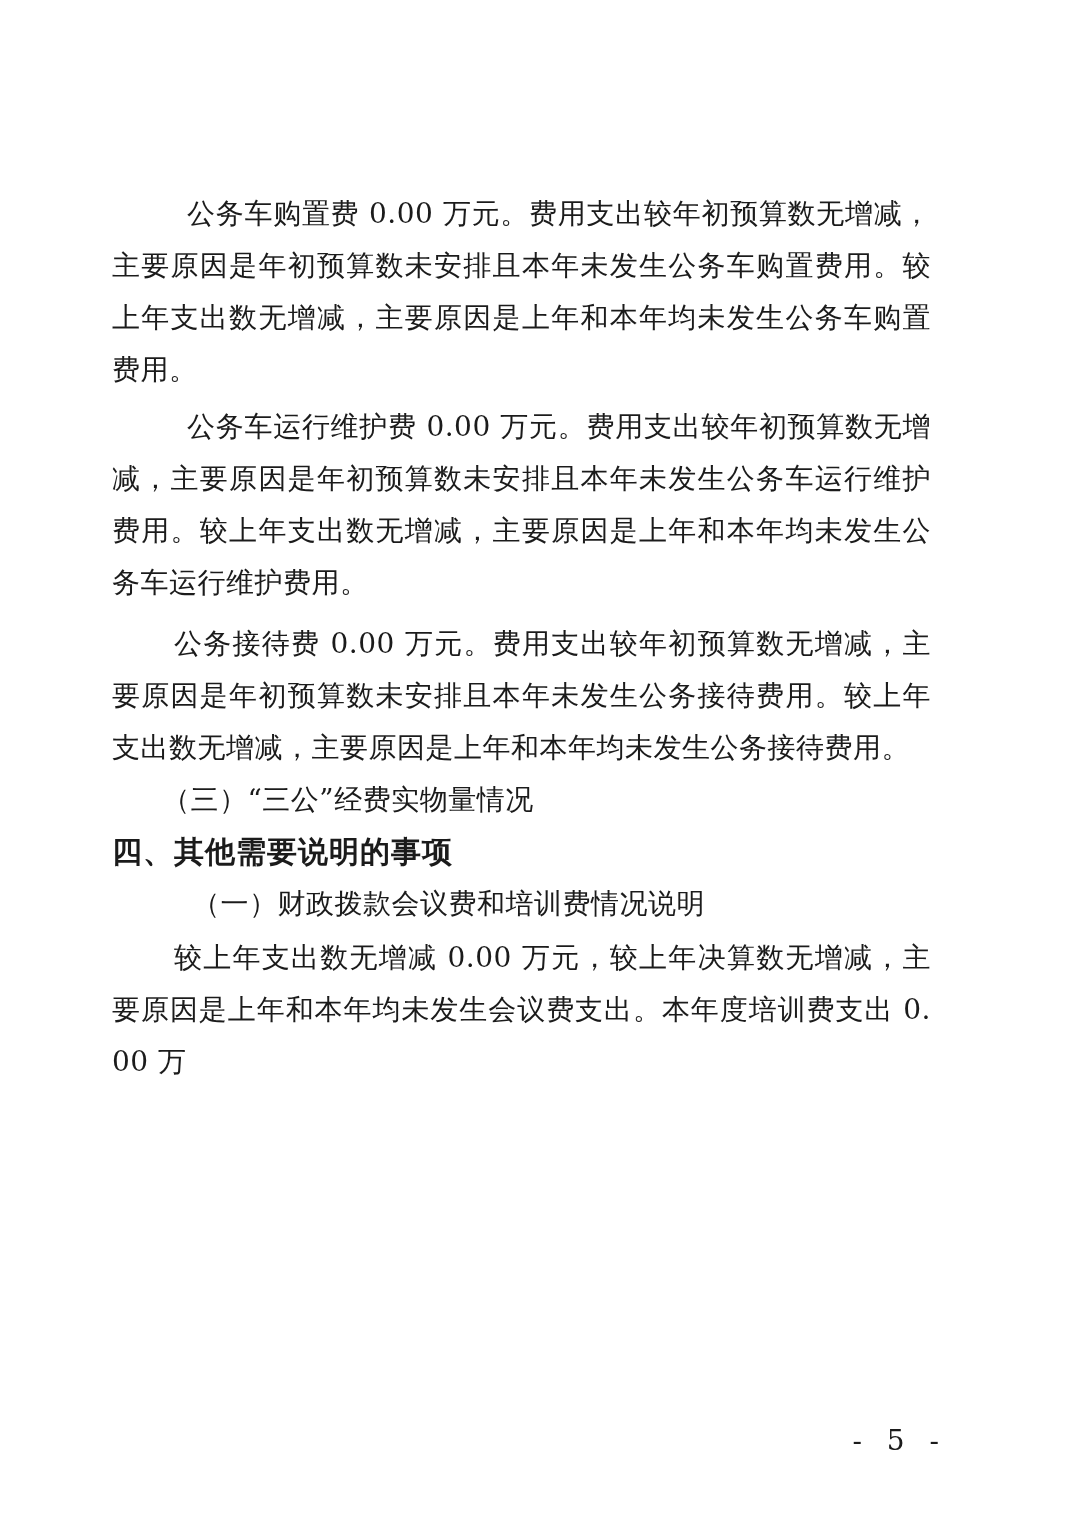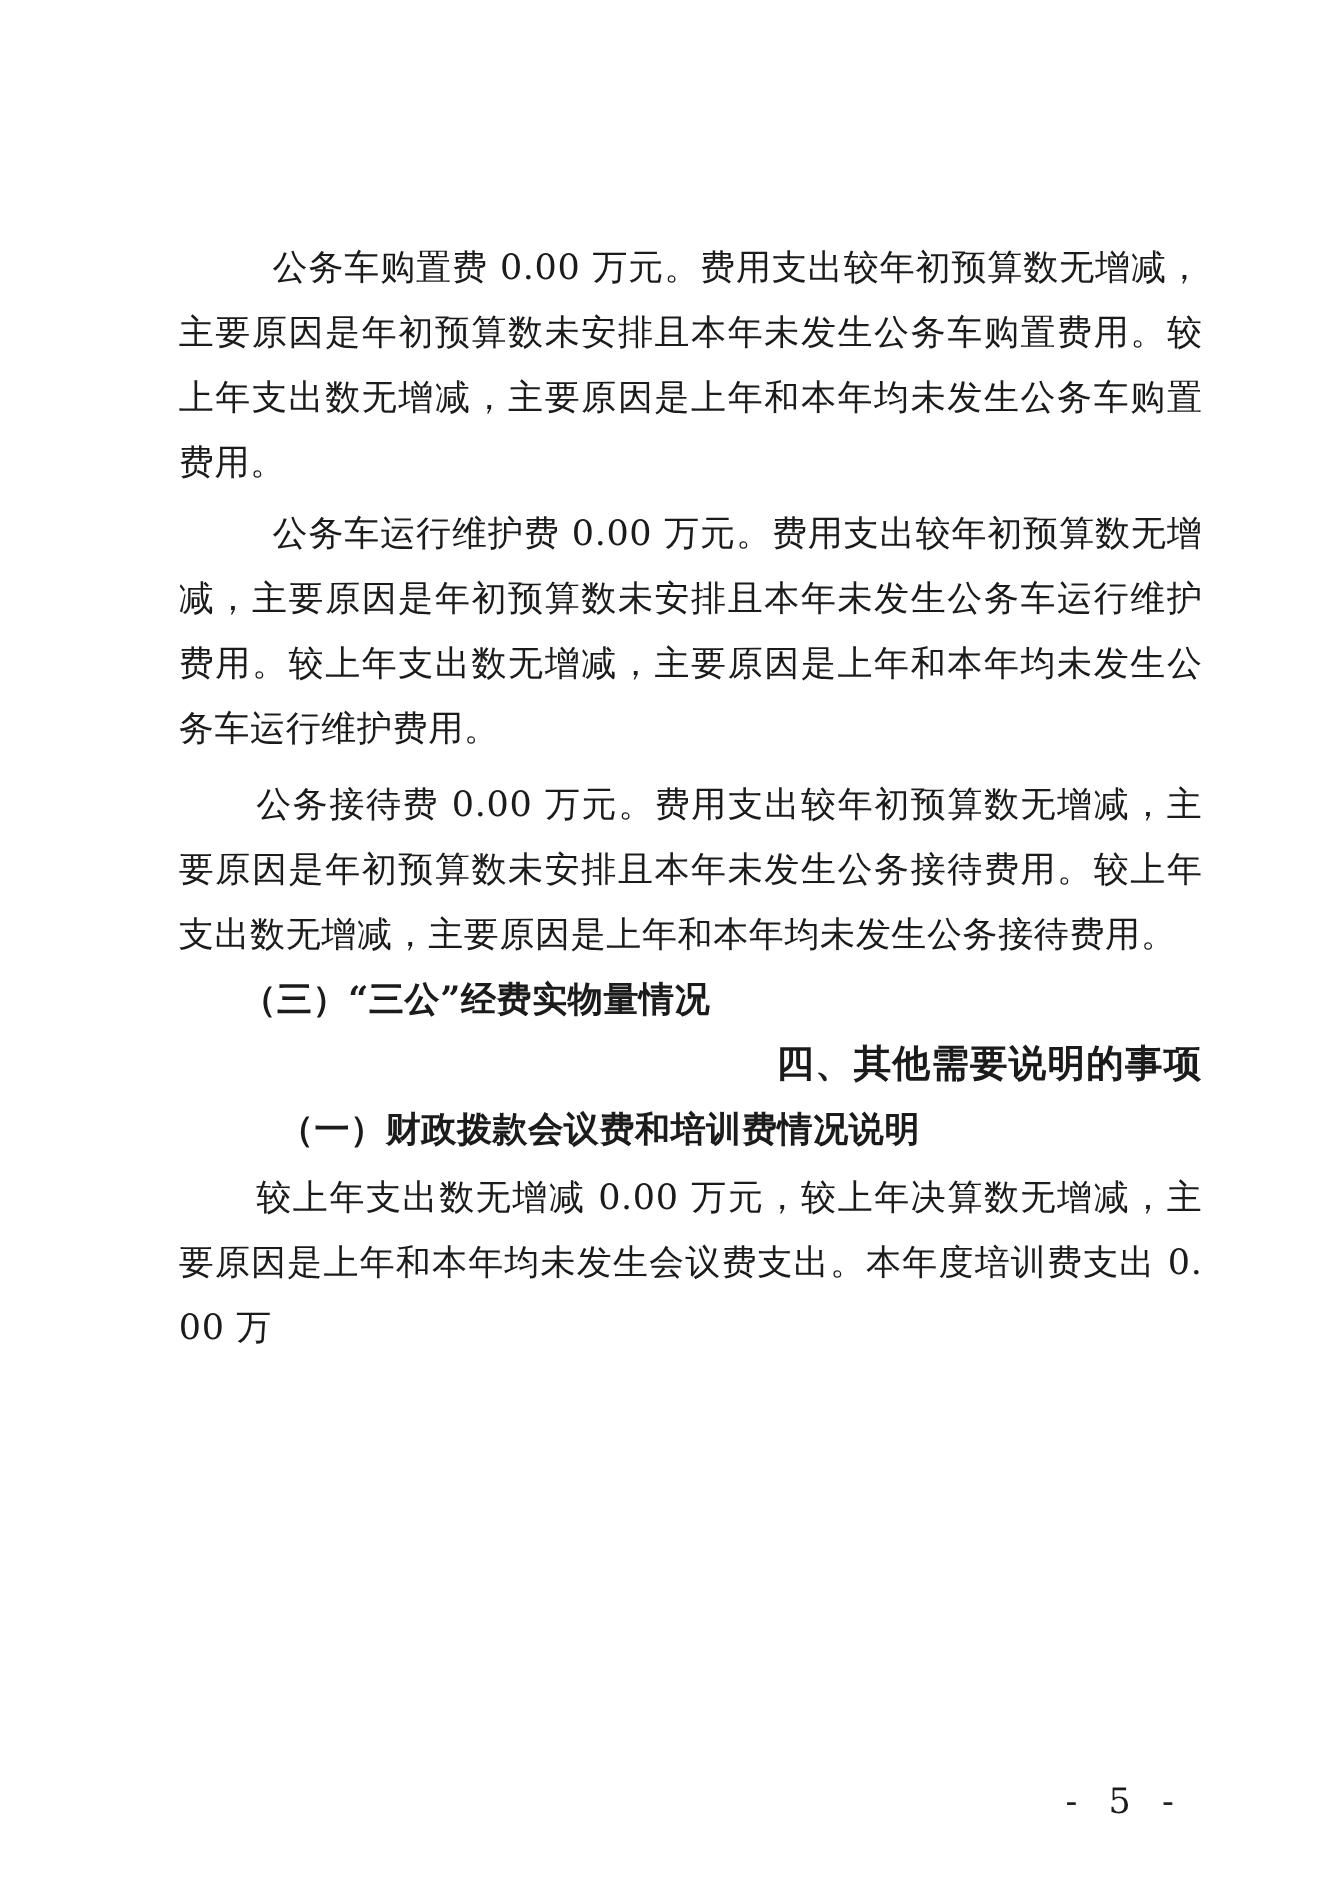--- a/index.html
+++ b/index.html
@@ -9,21 +9,21 @@
     width: 1075px;
     height: 1520px;
     margin: 0 auto;
     background: #ffffff;
     overflow: hidden;
     color: #1b1b1b;
     font-family: "DejaVu Serif", "Liberation Serif", serif;
   }
   .content {
     position: absolute;
-    left: 143px;
+    left: 112px;
     top: 188px;
     width: 819px;
   }
   .para {
     font-size: 28px;
     line-height: 52px;
     text-align: justify;
     text-align-last: left;
     letter-spacing: 0.5px;
     word-break: break-all;
@@ -31,28 +31,28 @@
   .indent-xl { text-indent: 80px; }
   .indent-lg { text-indent: 75px; }
   .indent-md { text-indent: 62px; }
   .indent-sm { text-indent: 58px; }
   .indent-h3 { text-indent: 50px; }
   .mt2  { margin-top: 2px; }
   .mt5  { margin-top: 5px; }
   .mt9  { margin-top: 9px; }
   .mt12 { margin-top: 12px; }
   .subheading {
-    font-weight: 700;
+    font-weight: 400;
   }
   .heading-main {
     font-family: "DejaVu Sans", "Liberation Sans", sans-serif;
     font-weight: bold;
     font-size: 30px;
     line-height: 52px;
-    text-align: right;
+    text-align: left;
     letter-spacing: 1px;
   }
   .page-number {
     position: absolute;
     right: 128px;
     bottom: 62px;
     font-size: 28px;
     line-height: 34px;
     letter-spacing: 8px;
     color: #1b1b1b;

